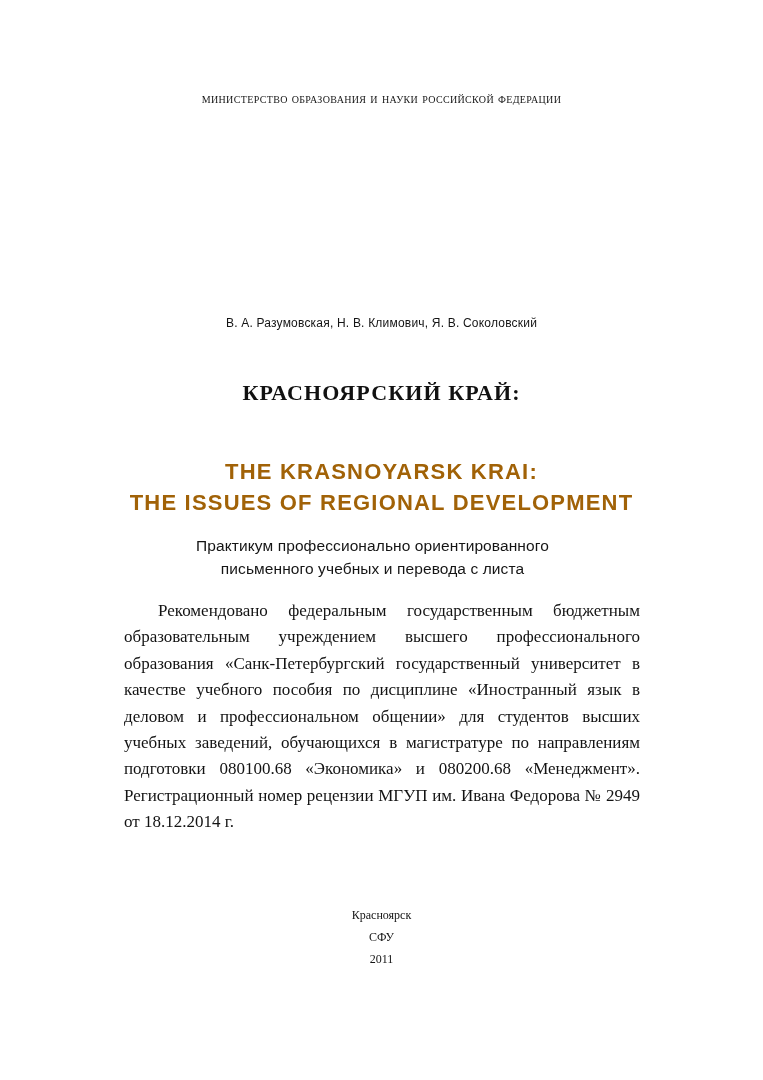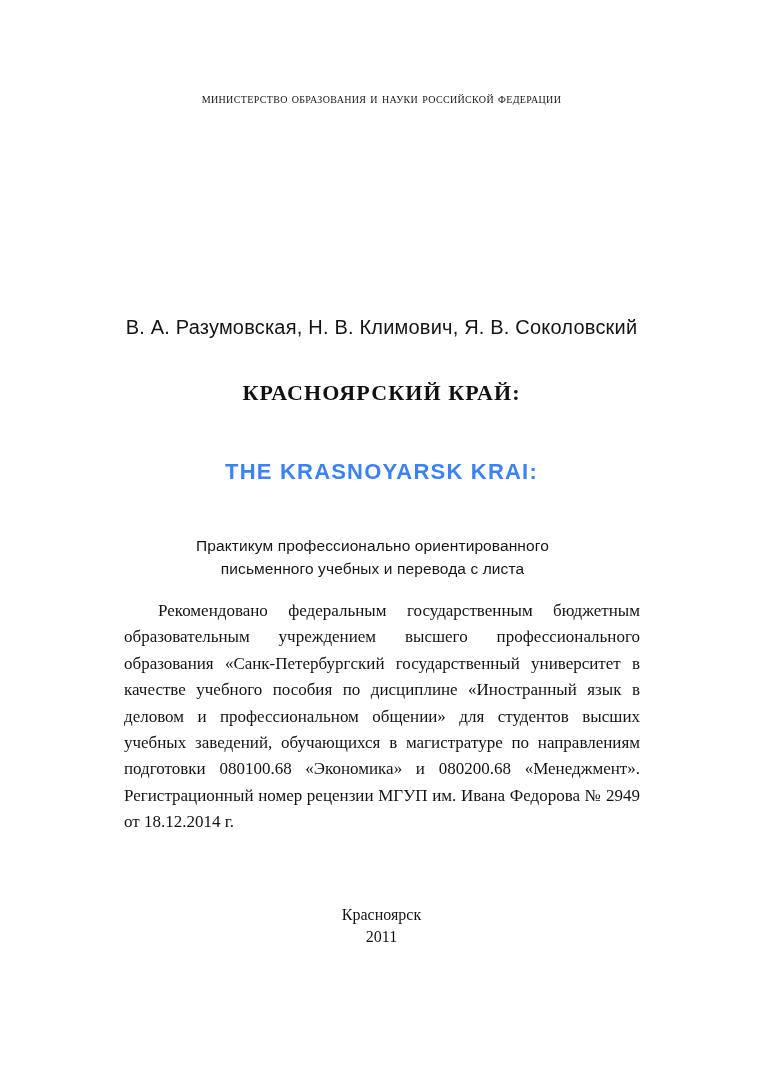--- a/index.html
+++ b/index.html
@@ -38,21 +38,21 @@
   }
 
   
   .authors {
     position: absolute;
     top: 316px;
     left: 0;
     width: 763px;
     text-align: center;
     font-family: "Liberation Sans", sans-serif;
-    font-size: 20px;
+    font-size: 12px;
     letter-spacing: 0.2px;
     color: #141414;
   }
 
   
   .title-ru {
     position: absolute;
     top: 378px;
     left: 0;
     width: 763px;
@@ -68,21 +68,21 @@
     position: absolute;
     top: 456px;
     left: 0;
     width: 763px;
     text-align: center;
     font-family: "Liberation Sans", sans-serif;
     font-size: 22px;
     font-weight: bold;
     line-height: 31px;
     letter-spacing: 1.2px;
-    color: #3b82f6;
+    color: #a16207;
   }
 
   
   .subtitle {
     position: absolute;
     top: 534px;
     left: 0;
     width: 745px;
     text-align: center;
     font-family: "Liberation Sans", sans-serif;
@@ -112,21 +112,21 @@
   }
 
   
   .imprint {
     position: absolute;
     top: 904px;
     left: 0;
     width: 763px;
     text-align: center;
     font-family: "Liberation Serif", serif;
-    font-size: 16px;
+    font-size: 12px;
     line-height: 22px;
     color: #141414;
   }
 </style>
 </head>
 <body>
 
 <div class="page">
 
   <div class="ministry">
@@ -134,27 +134,29 @@
   </div>
 
   <div class="authors">В. А. Разумовская, Н. В. Климович, Я. В. Соколовский</div>
 
   <div class="title-ru">
     <div>КРАСНОЯРСКИЙ КРАЙ:</div>
   </div>
 
   <div class="title-en">
     <div>THE KRASNOYARSK KRAI:</div>
+    <div>THE ISSUES OF REGIONAL DEVELOPMENT</div>
   </div>
 
   <div class="subtitle">
     <div>Практикум профессионально ориентированного</div>
     <div>письменного учебных и перевода с листа</div>
   </div>
 
   <div class="approval"><span class="indent"></span><span>Рекомендовано федеральным государственным бюджетным образовательным учреждением высшего профессионального образования «Санк-Петербургский государственный университет в качестве учебного пособия по дисциплине «Иностранный язык в деловом и профессиональном общении» для студентов высших учебных заведений, обучающихся в магистратуре по направлениям подготовки 080100.68 «Экономика» и 080200.68 «Менеджмент». Регистрационный номер рецензии МГУП им. Ивана Федорова № 2949 от 18.12.2014 г.</span></div>
 
   <div class="imprint">
     <div>Красноярск</div>
+    <div>СФУ</div>
     <div>2011</div>
   </div>
 
 </div>
 
 </body></html>

